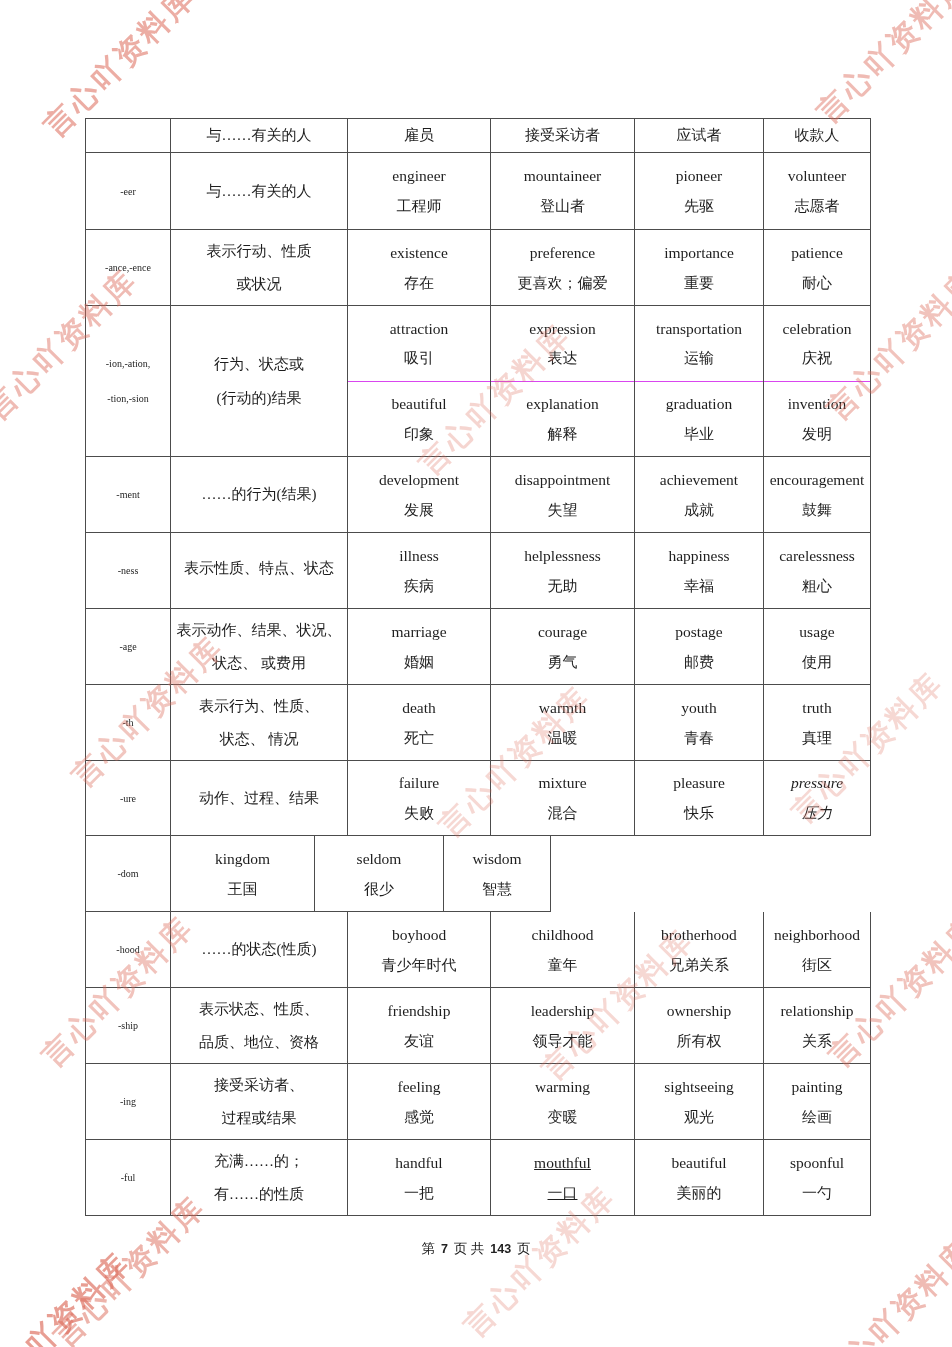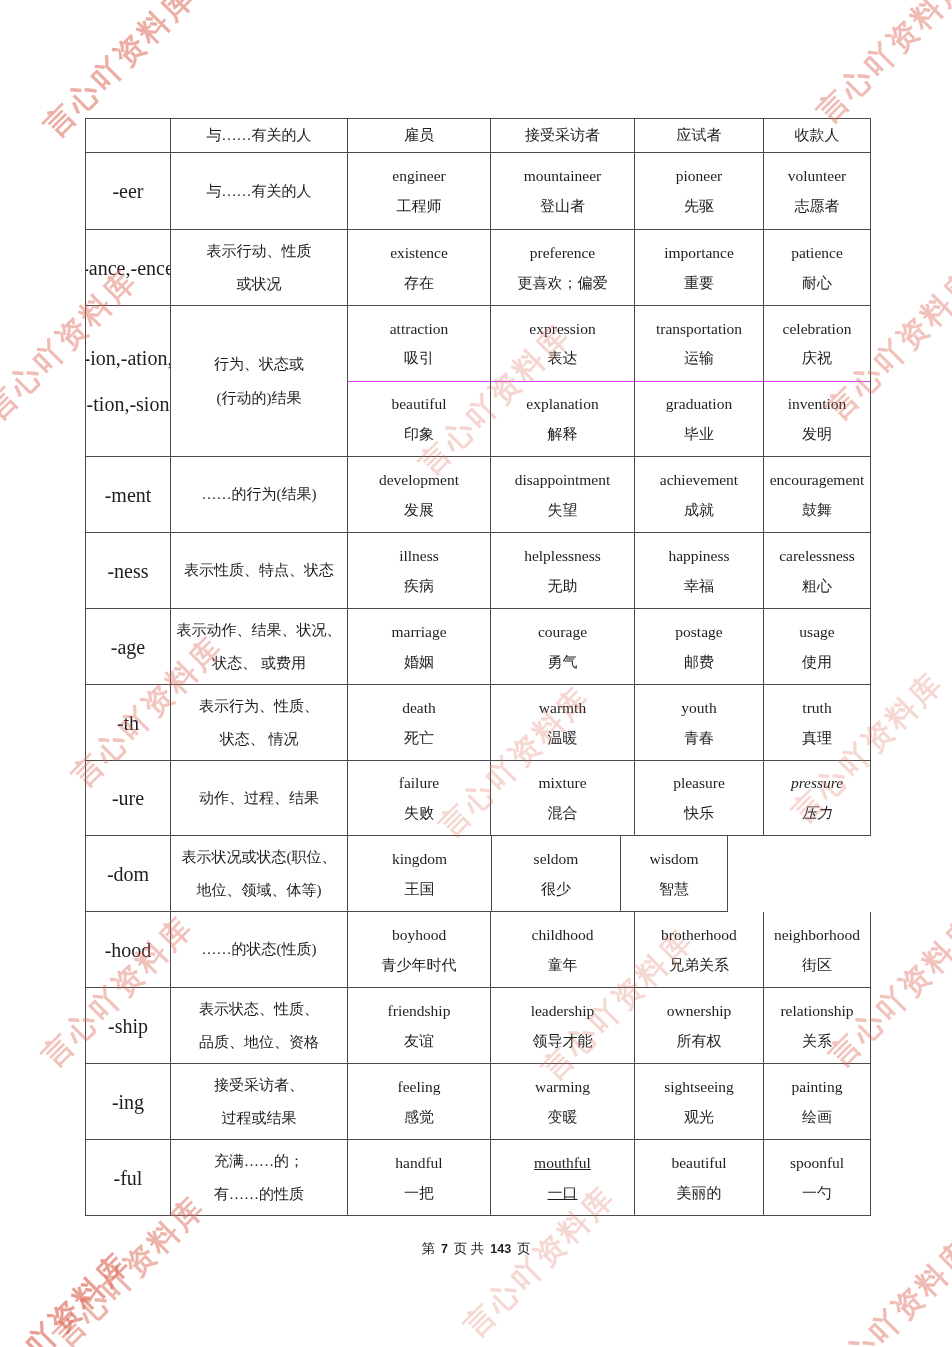--- a/index.html
+++ b/index.html
@@ -34,21 +34,21 @@
   .wordcol { padding:0; justify-content:stretch; }
   .subcell {
     flex:1; display:flex; flex-direction:column;
     justify-content:space-evenly; align-items:center; width:100%;
     box-sizing:border-box;
   }
   .subdiv { border-bottom:1px solid #d946ef; }
   .line { white-space:nowrap; line-height:1.1; }
   .en { font-size:15.5px; }
   .zh { font-size:15px; }
-  .suffix-line { font-size:20px; }
+  .suffix-line { font-size:10px; }
   .meaning-line { font-size:15px; }
   
   .footer {
     position:absolute; left:0; top:1240px; width:100%;
     text-align:center; font-size:13.5px; color:#222; z-index:2;
   }
   .footer span { margin:0 3px; }
   .fnum {
     font-family:"Liberation Sans","DejaVu Sans",sans-serif;
     font-weight:bold; font-size:12.5px;
@@ -246,21 +246,21 @@
           <div class="subcell">
             <div class="line en">encouragement</div>
             <div class="line zh">鼓舞</div>
           </div>
         </div>
       </div>
       <div class="trow" style="height: 76px;">
         <div class="cell txtcell" style="width: 85px;">
           <div class="line suffix-line">-ness</div>
         </div>
-        <div class="cell txtcell" style="width: 177px;">
+        <div class="cell txtcell" style="width: 177px; font-family: Liberation Mono, monospace;">
           <div class="line meaning-line">表示性质、特点、状态</div>
         </div>
         <div class="cell wordcol" style="width: 143px;">
           <div class="subcell">
             <div class="line en">illness</div>
             <div class="line zh">疾病</div>
           </div>
         </div>
         <div class="cell wordcol" style="width: 144px;">
           <div class="subcell">
@@ -375,24 +375,20 @@
         <div class="cell wordcol" style="width: 107px; font-style: italic;">
           <div class="subcell">
             <div class="line en">pressure</div>
             <div class="line zh">压力</div>
           </div>
         </div>
       </div>
       <div class="trow" style="height: 76px;">
         <div class="cell txtcell" style="width: 85px;">
           <div class="line suffix-line">-dom</div>
-        </div>
-        <div class="cell txtcell" style="width: 177px;">
-          <div class="line meaning-line">表示状况或状态(职位、</div>
-          <div class="line meaning-line">地位、领域、体等)</div>
         </div>
         <div class="cell wordcol" style="width: 144px;">
           <div class="subcell">
             <div class="line en">kingdom</div>
             <div class="line zh">王国</div>
           </div>
         </div>
         <div class="cell wordcol" style="width: 129px;">
           <div class="subcell">
             <div class="line en">seldom</div>

